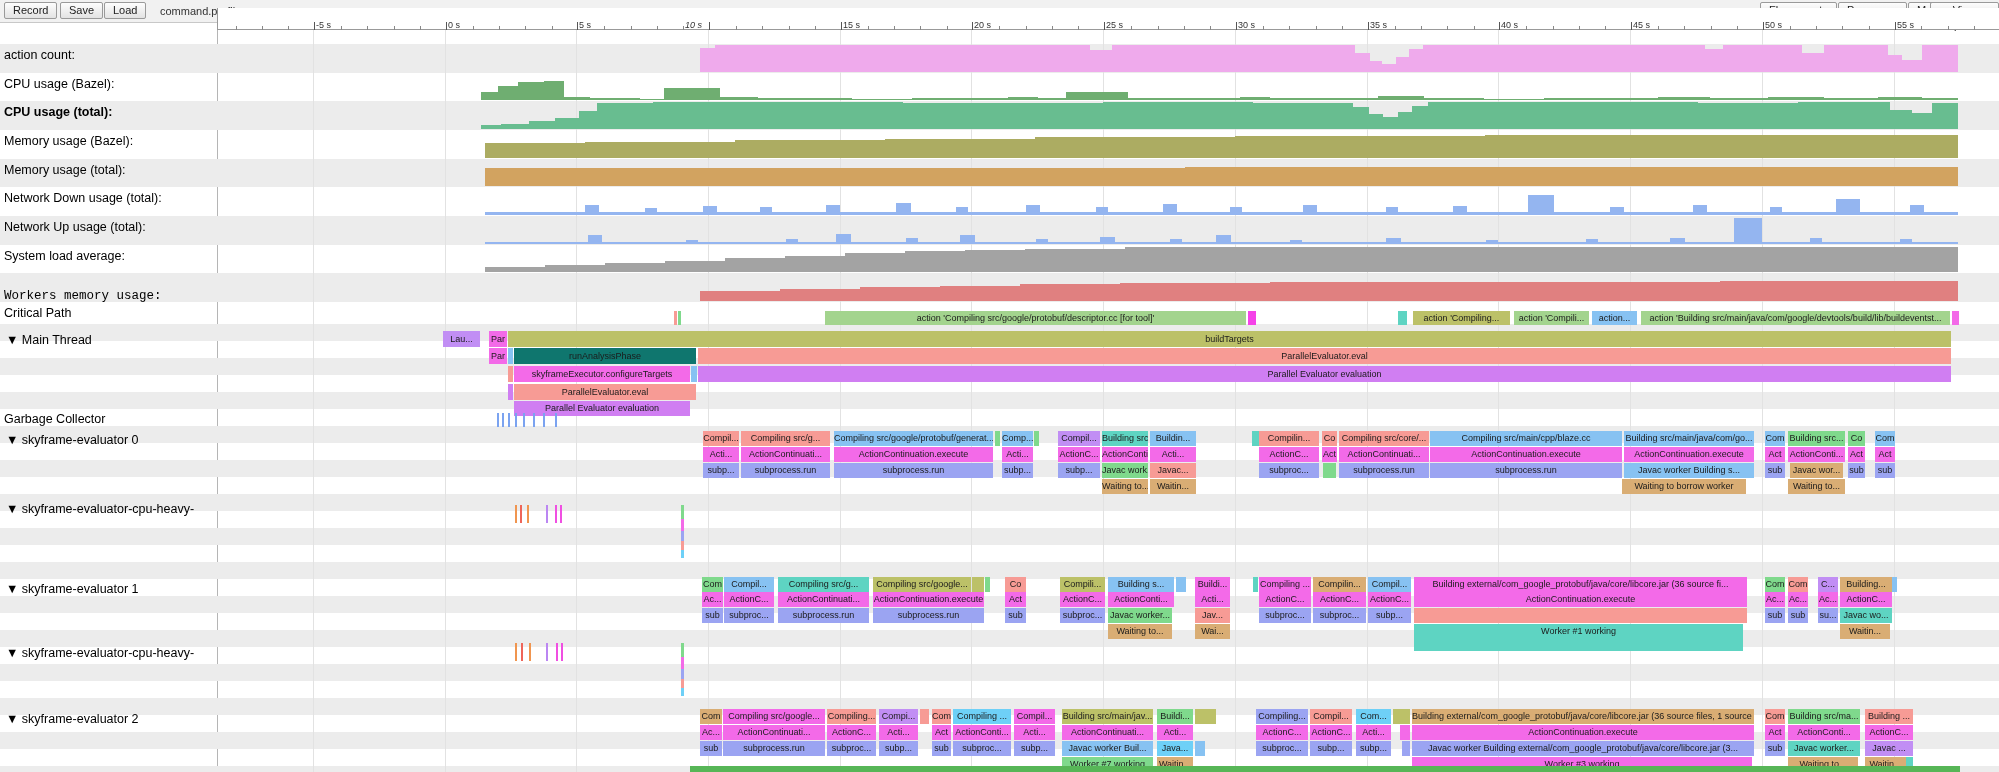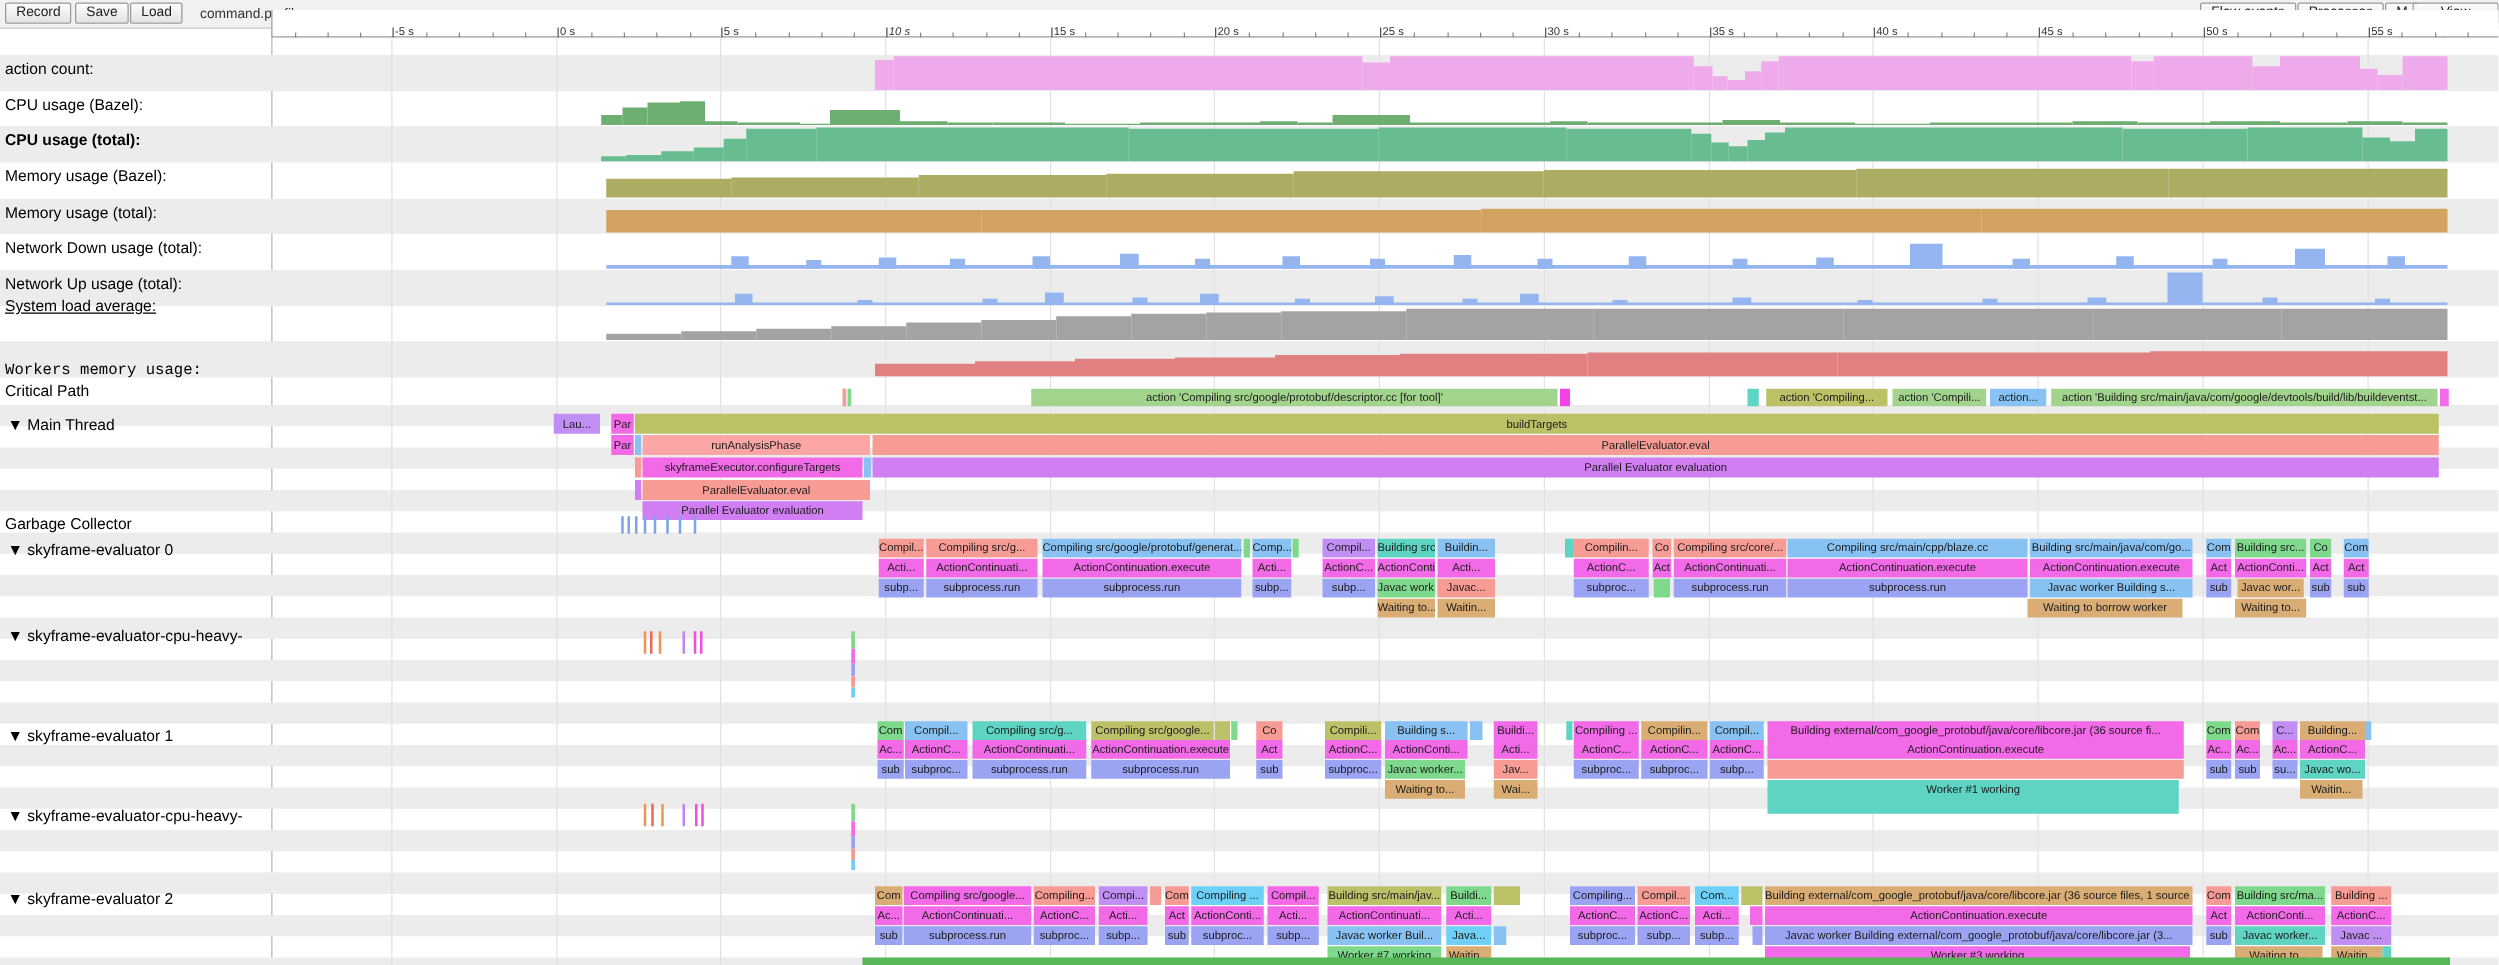--- a/index.html
+++ b/index.html
@@ -97,21 +97,21 @@
       <div class="rtickminor" style="left: 1703.36px;"></div>
       <div class="rtickminor" style="left: 1729.7px;"></div>
       <div class="rtickminor" style="left: 1756.04px;"></div>
       <div class="rtickmajor" style="left: 96px;"></div>
       <div class="rlabel" style="left: 98px;">-5 s</div>
       <div class="rtickmajor" style="left: 228px;"></div>
       <div class="rlabel" style="left: 230px;">0 s</div>
       <div class="rtickmajor" style="left: 359px;"></div>
       <div class="rlabel" style="left: 361px;">5 s</div>
       <div class="rtickmajor" style="left: 491px;"></div>
-      <div class="rlabel" style="left: 493px; font-style: italic;">10 s</div>
+      <div class="rlabel" style="left: 467px; font-style: italic;">10 s</div>
       <div class="rtickmajor" style="left: 623px;"></div>
       <div class="rlabel" style="left: 625px;">15 s</div>
       <div class="rtickmajor" style="left: 754px;"></div>
       <div class="rlabel" style="left: 756px;">20 s</div>
       <div class="rtickmajor" style="left: 886px;"></div>
       <div class="rlabel" style="left: 888px;">25 s</div>
       <div class="rtickmajor" style="left: 1018px;"></div>
       <div class="rlabel" style="left: 1020px;">30 s</div>
       <div class="rtickmajor" style="left: 1150px;"></div>
       <div class="rlabel" style="left: 1152px;">35 s</div>
@@ -314,21 +314,21 @@
       <div class="slice" style="left: 1413px; width: 97px; top: 311px; height: 14px; line-height: 14px; background: rgb(188, 193, 104);">action 'Compiling...</div>
       <div class="slice" style="left: 1514px; width: 75px; top: 311px; height: 14px; line-height: 14px; background: rgb(163, 212, 142);">action 'Compili...</div>
       <div class="slice" style="left: 1592px; width: 45px; top: 311px; height: 14px; line-height: 14px; background: rgb(135, 194, 242);">action...</div>
       <div class="slice" style="left: 1641px; width: 309px; top: 311px; height: 14px; line-height: 14px; background: rgb(163, 212, 142);">action 'Building src/main/java/com/google/devtools/build/lib/buildeventst...</div>
       <div class="slice" style="left: 1952px; width: 7px; top: 311px; height: 14px; line-height: 14px; background: rgb(243, 106, 232);"></div>
       <div class="slice" style="left: 443px; width: 37px; top: 331px; height: 16px; line-height: 16px; background: rgb(193, 142, 244);">Lau...</div>
       <div class="slice" style="left: 489px; width: 18px; top: 331px; height: 16px; line-height: 16px; background: rgb(243, 106, 232);">Par</div>
       <div class="slice" style="left: 508px; width: 1443px; top: 331px; height: 16px; line-height: 16px; background: rgb(188, 193, 104);">buildTargets</div>
       <div class="slice" style="left: 489px; width: 18px; top: 348px; height: 16px; line-height: 16px; background: rgb(243, 106, 232);">Par</div>
       <div class="slice" style="left: 508px; width: 5px; top: 348px; height: 16px; line-height: 16px; background: rgb(135, 194, 242);"></div>
-      <div class="slice" style="left: 514px; width: 182px; top: 348px; height: 16px; line-height: 16px; background: #fca5a5;">runAnalysisPhase</div>
+      <div class="slice" style="left: 514px; width: 182px; top: 348px; height: 16px; line-height: 16px; background: #0f766e;">runAnalysisPhase</div>
       <div class="slice" style="left: 698px; width: 1253px; top: 348px; height: 16px; line-height: 16px; background: rgb(247, 155, 149);">ParallelEvaluator.eval</div>
       <div class="slice" style="left: 508px; width: 5px; top: 366px; height: 16px; line-height: 16px; background: rgb(247, 155, 149);"></div>
       <div class="slice" style="left: 514px; width: 176px; top: 366px; height: 16px; line-height: 16px; background: rgb(243, 106, 232);">skyframeExecutor.configureTargets</div>
       <div class="slice" style="left: 691px; width: 6px; top: 366px; height: 16px; line-height: 16px; background: rgb(135, 194, 242);"></div>
       <div class="slice" style="left: 698px; width: 1253px; top: 366px; height: 16px; line-height: 16px; background: rgb(208, 126, 242);">Parallel Evaluator evaluation</div>
       <div class="slice" style="left: 508px; width: 5px; top: 384px; height: 16px; line-height: 16px; background: rgb(208, 126, 242);"></div>
       <div class="slice" style="left: 514px; width: 182px; top: 384px; height: 16px; line-height: 16px; background: rgb(247, 155, 149);">ParallelEvaluator.eval</div>
       <div class="slice" style="left: 514px; width: 176px; top: 401px; height: 15px; line-height: 15px; background: rgb(208, 126, 242);">Parallel Evaluator evaluation</div>
       <div class="slice" style="left: 703px; width: 36px; top: 431px; height: 15px; line-height: 15px; background: rgb(247, 155, 149);">Compil...</div>
       <div class="slice" style="left: 741px; width: 89px; top: 431px; height: 15px; line-height: 15px; background: rgb(247, 155, 149);">Compiling src/g...</div>
@@ -533,21 +533,21 @@
       <div class="tick" style="left: 681px; top: 679px; width: 3px; height: 9px; background: rgb(247, 155, 149);"></div>
       <div class="tick" style="left: 681px; top: 688px; width: 3px; height: 8px; background: rgb(110, 208, 247);"></div>
       <div class="tick" style="left: 690px; top: 766px; width: 1270px; height: 6px; background: rgb(87, 182, 87);"></div>
       <div class="rowlabel" style="top: 48px;">action count:</div>
       <div class="rowlabel" style="top: 77px;">CPU usage (Bazel):</div>
       <div class="rowlabel" style="top: 105px; font-weight: bold;">CPU usage (total):</div>
       <div class="rowlabel" style="top: 134px;">Memory usage (Bazel):</div>
       <div class="rowlabel" style="top: 163px;">Memory usage (total):</div>
       <div class="rowlabel" style="top: 191px;">Network Down usage (total):</div>
       <div class="rowlabel" style="top: 220px;">Network Up usage (total):</div>
-      <div class="rowlabel" style="top: 238px; text-decoration: underline;">System load average:</div>
+      <div class="rowlabel" style="top: 249px;">System load average:</div>
       <div class="rowlabel" style="top: 289px; font-family: Liberation Mono, monospace;">Workers memory usage:</div>
       <div class="rowlabel" style="top: 306px;">Critical Path</div>
       <div class="seclabel" style="top: 333px;">▼  Main Thread</div>
       <div class="rowlabel" style="top: 412px;">Garbage Collector</div>
       <div class="seclabel" style="top: 433px;">▼  skyframe-evaluator 0</div>
       <div class="seclabel" style="top: 502px;">▼  skyframe-evaluator-cpu-heavy-</div>
       <div class="seclabel" style="top: 582px;">▼  skyframe-evaluator 1</div>
       <div class="seclabel" style="top: 646px;">▼  skyframe-evaluator-cpu-heavy-</div>
       <div class="seclabel" style="top: 712px;">▼  skyframe-evaluator 2</div>
     </div>

